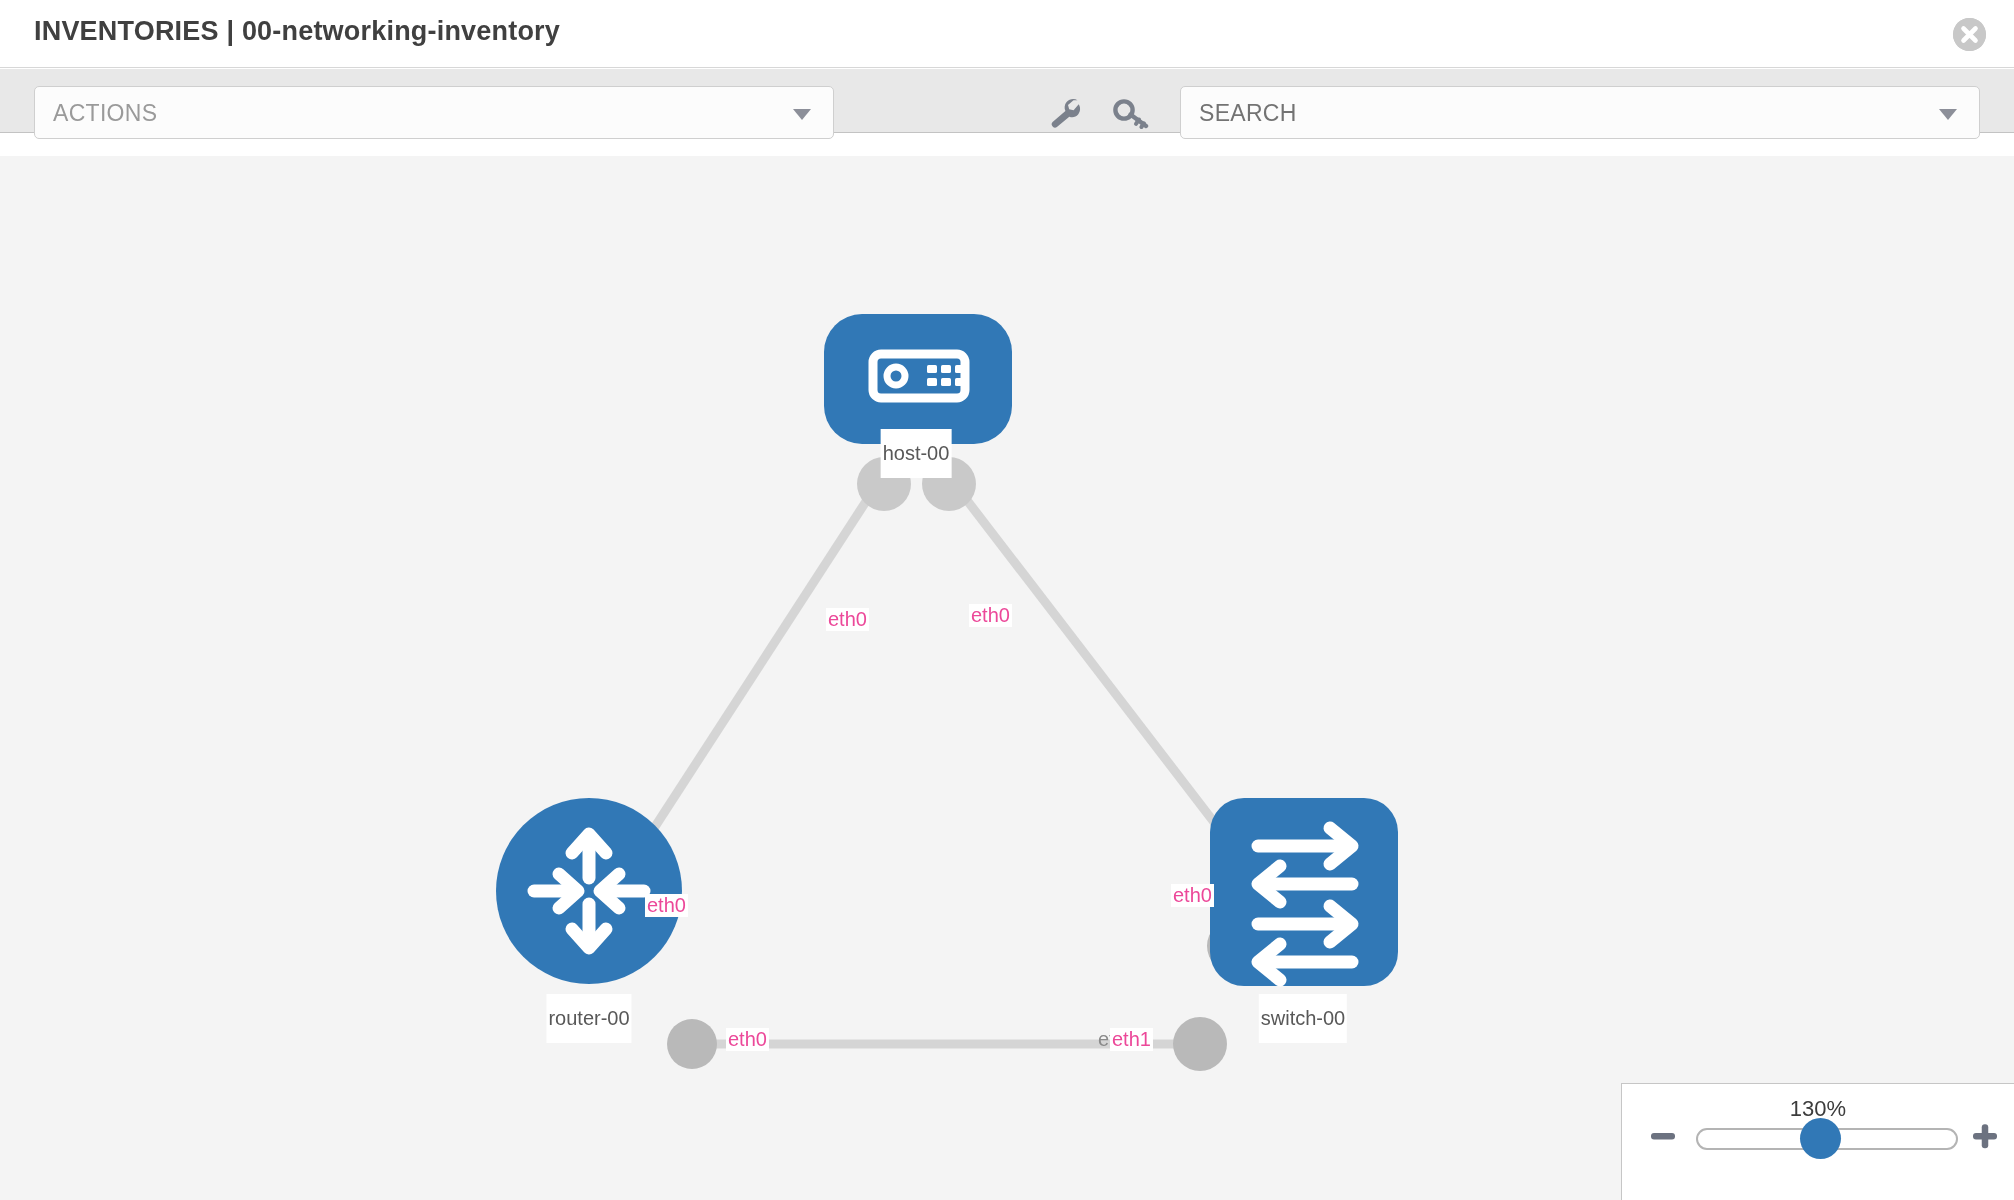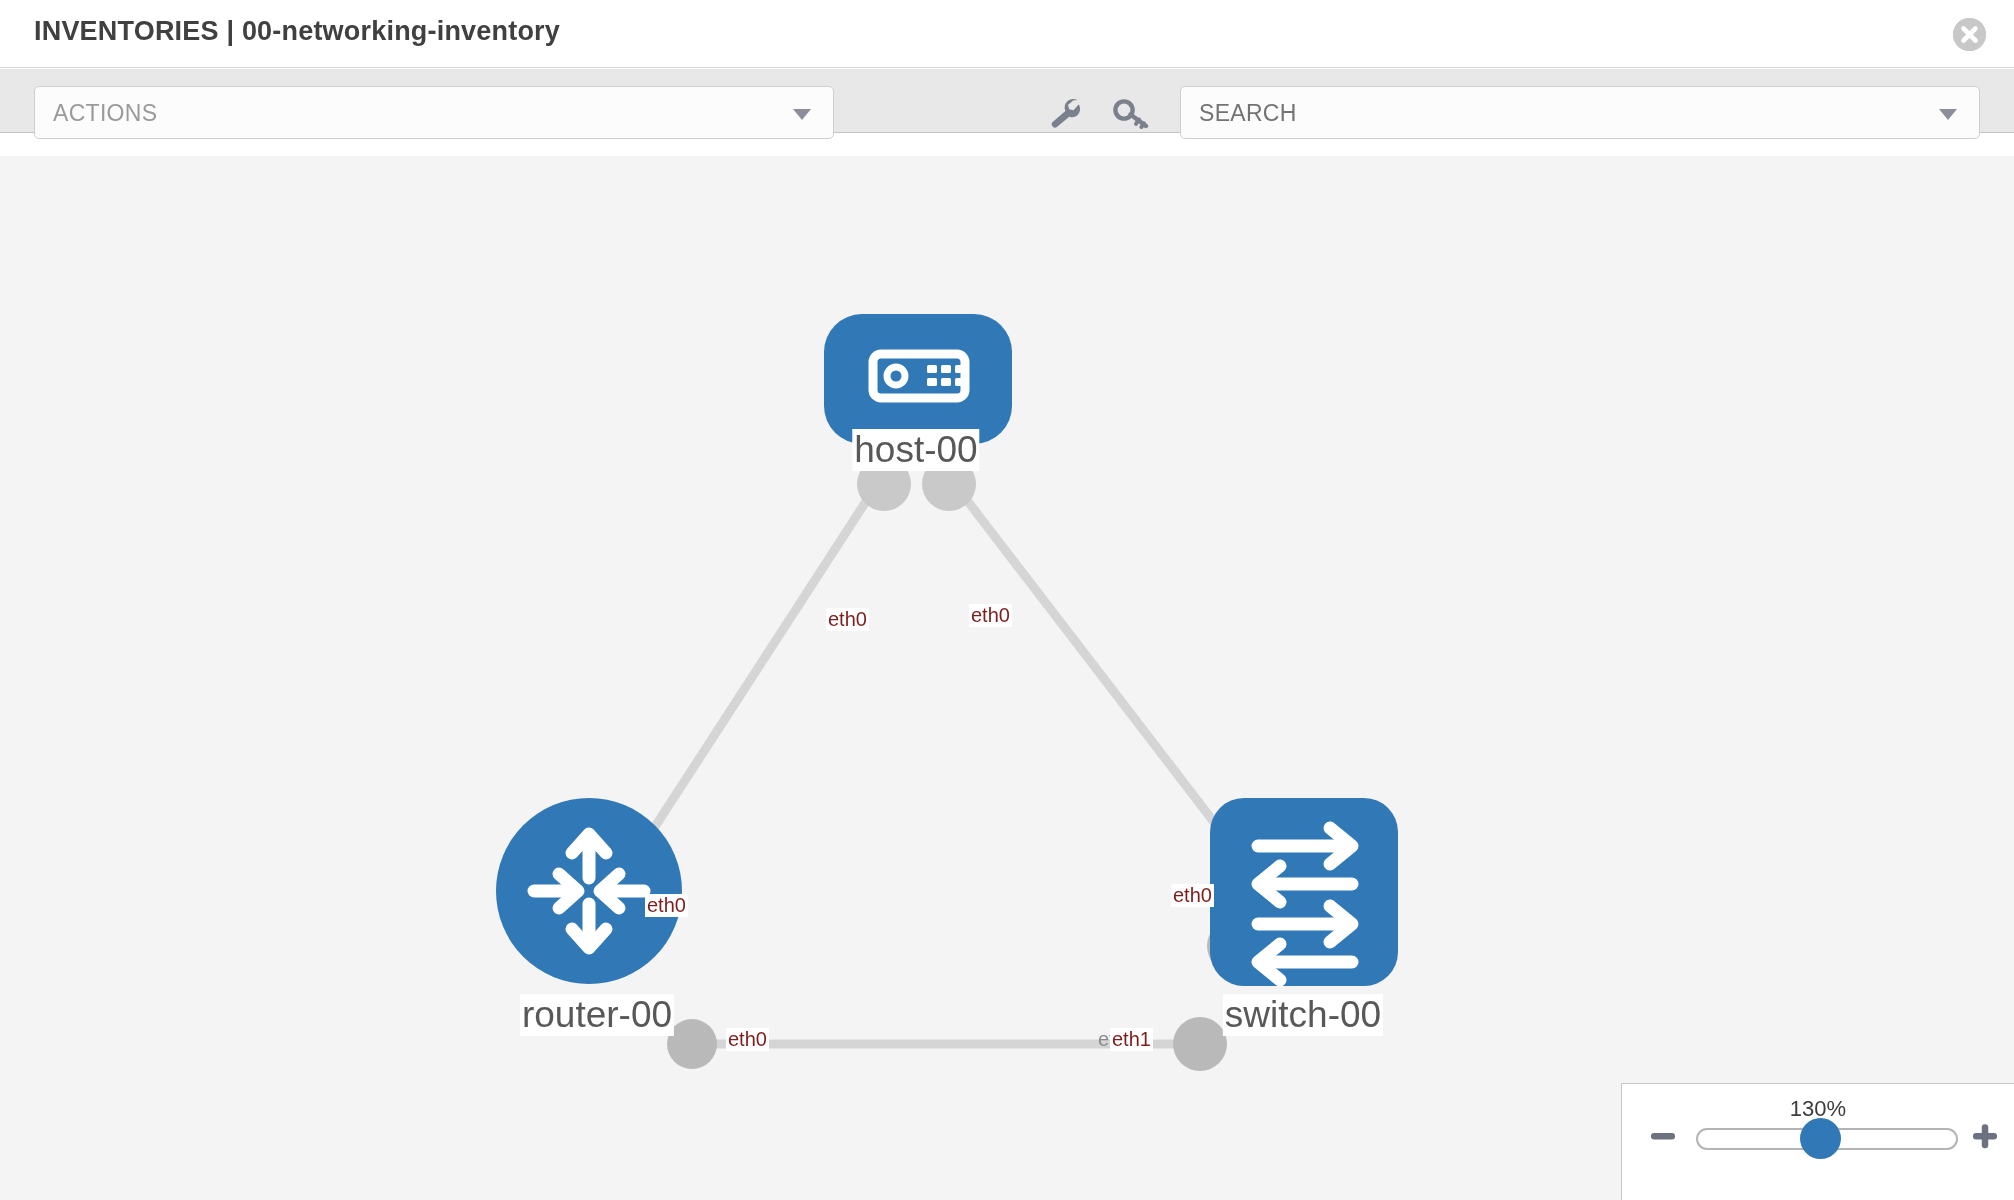--- a/index.html
+++ b/index.html
@@ -109,31 +109,31 @@
     left: 0; top: 156px;
     width: 2014px; height: 1044px;
     background: #f4f4f4;
     overflow: hidden;
   }
   #topology { position: absolute; left: 0; top: 0; }
 
   
   .node-label {
     position: absolute;
-    font-size: 37px;
+    font-size: 20px;
     color: #585858;
     background: #ffffff;
     white-space: nowrap;
-    padding: 0 2px;
+    padding: 13px 2px;
     transform: translateX(-50%);
   }
   .iface-label {
     position: absolute;
     font-size: 20px;
-    color: #7f1d1d;
+    color: #ec4899;
     background: #ffffff;
     white-space: nowrap;
     padding: 0 2px;
   }
 
   
   .zoom-panel {
     position: absolute;
     left: 1621px; top: 1083px;
     width: 393px; height: 119px;
@@ -283,21 +283,21 @@
           <polyline points="1330,750 1352,768 1330,786"></polyline>
 
           <line x1="1352" y1="806" x2="1262" y2="806"></line>
           <polyline points="1280,788 1258,806 1280,824"></polyline>
         </g>
       </g>
     </svg>
 
     <div class="node-label" style="left:916px; top:273px;">host-00</div>
 
-    <div class="node-label" style="left:589px; top:838px;margin-left:8px;">router-00</div>
+    <div class="node-label" style="left:589px; top:838px;">router-00</div>
 
     <div class="node-label" style="left:1303px; top:838px;">switch-00</div>
 
     <div class="iface-label" style="left:826px; top:452px;">eth0</div>
 
     <div class="iface-label" style="left:969px; top:448px;">eth0</div>
 
     <div class="iface-label" style="left:645px; top:738px;">eth0</div>
 
     <div class="iface-label" style="left:1171px; top:728px;">eth0</div>

